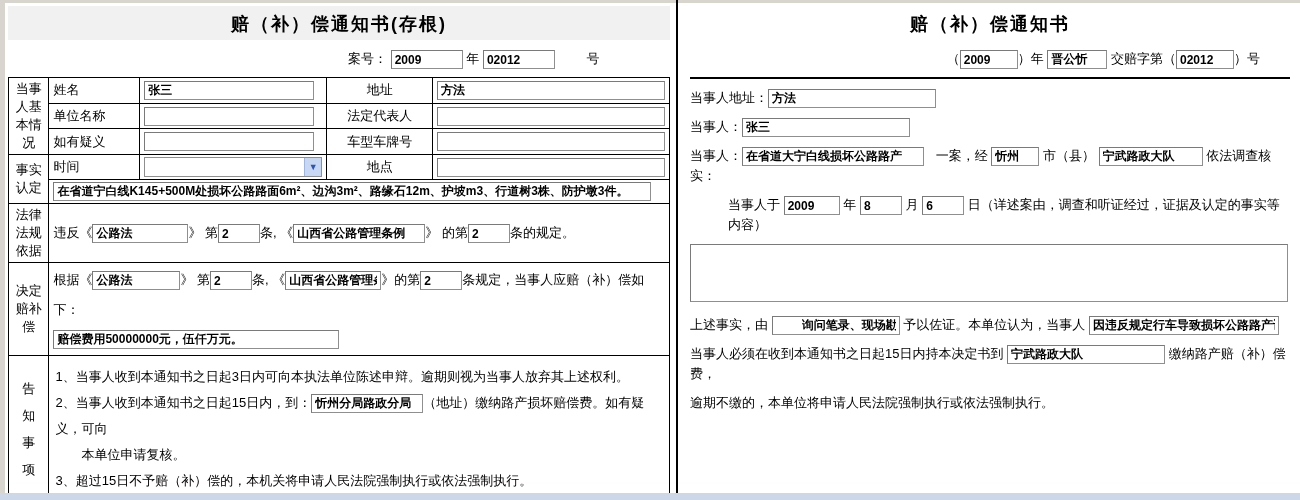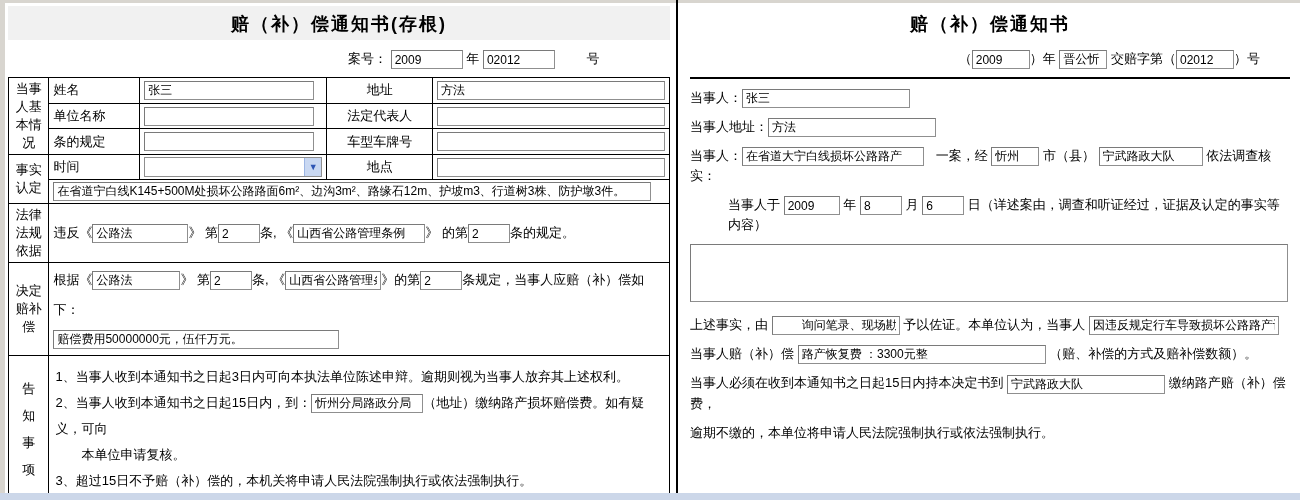--- a/index.html
+++ b/index.html
@@ -22,20 +22,21 @@
 
   .caseline { font-size:13px; margin:10px 0 8px 0; }
   #left-panel .caseline { padding-left:340px; }
   #right-panel .caseline { text-align:right; padding-right:30px; }
 
   input.box, .combo { font-family:"Liberation Sans","DejaVu Sans",sans-serif; }
   input.box {
     height:19px; font-size:12px; padding:1px 3px; background:#fff;
     border:1px solid #8f8f8f; border-top-color:#7a7a7a; border-left-color:#7a7a7a;
     vertical-align:middle;
+    font-weight:bold;
   }
   textarea.bigbox {
     width:598px; height:58px; resize:none; background:#fff; font-size:12px;
     border:1px solid #8f8f8f; border-top-color:#7a7a7a; border-left-color:#7a7a7a;
   }
   .combo { display:inline-flex; align-items:stretch; vertical-align:middle;
            border:1px solid #8f8f8f; background:#fff; height:20px; }
   .combo .combo-text { flex:1; font-size:12px; padding:2px 3px; }
   .combo .combo-btn { width:17px; background:#c9d8f2; border-left:1px solid #9db6e4;
            display:flex; align-items:center; justify-content:center;
@@ -86,21 +87,21 @@
         <td class="lbl2">地址</td>
         <td class="val"><input class="box" style="width: 228px;" value="方法"></td>
       </tr>
       <tr>
         <td class="lbl">单位名称</td>
         <td class="val"><input class="box" style="width: 170px;" value=""></td>
         <td class="lbl2">法定代表人</td>
         <td class="val"><input class="box" style="width: 228px;" value=""></td>
       </tr>
       <tr>
-        <td class="lbl">条的规定</td>
+        <td class="lbl">如有疑义</td>
         <td class="val"><input class="box" style="width: 170px;" value=""></td>
         <td class="lbl2">车型车牌号</td>
         <td class="val"><input class="box" style="width: 228px;" value=""></td>
       </tr>
 
       <tr>
         <td class="grp" rowspan="2">事实认定</td>
         <td class="lbl">时间</td>
         <td class="val">
           <span class="combo" style="width:178px">
@@ -164,30 +165,30 @@
     </tbody>
       </table>
   </div>
 
   <div class="divider"></div>
 
   <div class="panel" id="right-panel">
     <div class="panel-title">赔（补）偿通知书</div>
     <div class="caseline">
       <span>（</span><input class="box" style="width: 58px;" value="2009"><span>）年</span>
-      <input class="box" style="width: 48px;" value="晋公忻">
+      <input class="box" style="width: 60px;" value="晋公忻">
       <span>交赔字第（</span><input class="box" style="width: 58px;" value="02012"><span>）号</span>
     </div>
     <div class="hr"></div>
 
     <div class="rline">
+      <span>当事人地址：</span><input class="box" style="width: 168px;" value="方法">
+    </div>
+    <div class="rline">
       <span>当事人：</span><input class="box" style="width: 168px;" value="张三">
-    </div>
-    <div class="rline">
-      <span>当事人地址：</span><input class="box" style="width: 168px;" value="方法">
     </div>
     <div class="rline">
       <span>当事人：</span><input class="box" style="width: 182px;" value="在省道大宁白线损坏公路路产">
       <span class="gap"></span><span>一案，经</span>
       <input class="box" style="width: 48px;" value="忻州">
       <span>市（县）</span>
       <input class="box" style="width: 104px;" value="宁武路政大队">
       <span>依法调查核实：</span>
     </div>
     <div class="rline indent1">
@@ -202,25 +203,20 @@
 
     <textarea class="bigbox" style=""></textarea>
 
     <div class="rline">
       <span>上述事实，由</span>
       <input class="box" style="width: 128px; padding-left: 29px;" value="询问笔录、现场勘验">
       <span>予以佐证。本单位认为，当事人</span>
       <input class="box" style="width: 190px;" value="因违反规定行车导致损坏公路路产设施">
     </div>
     <div class="rline">
-      <span>当事人赔（补）偿</span>
-      <input class="box" style="width: 248px;" value="路产恢复费 ：3300元整">
-      <span>（赔、补偿的方式及赔补偿数额）。</span>
-    </div>
-    <div class="rline">
       <span>当事人必须在收到本通知书之日起15日内持本决定书到</span>
       <input class="box" style="width: 158px;" value="宁武路政大队">
       <span>缴纳路产赔（补）偿费，</span>
     </div>
     <div class="rline">逾期不缴的，本单位将申请人民法院强制执行或依法强制执行。</div>
     
     
 
     
   </div>

